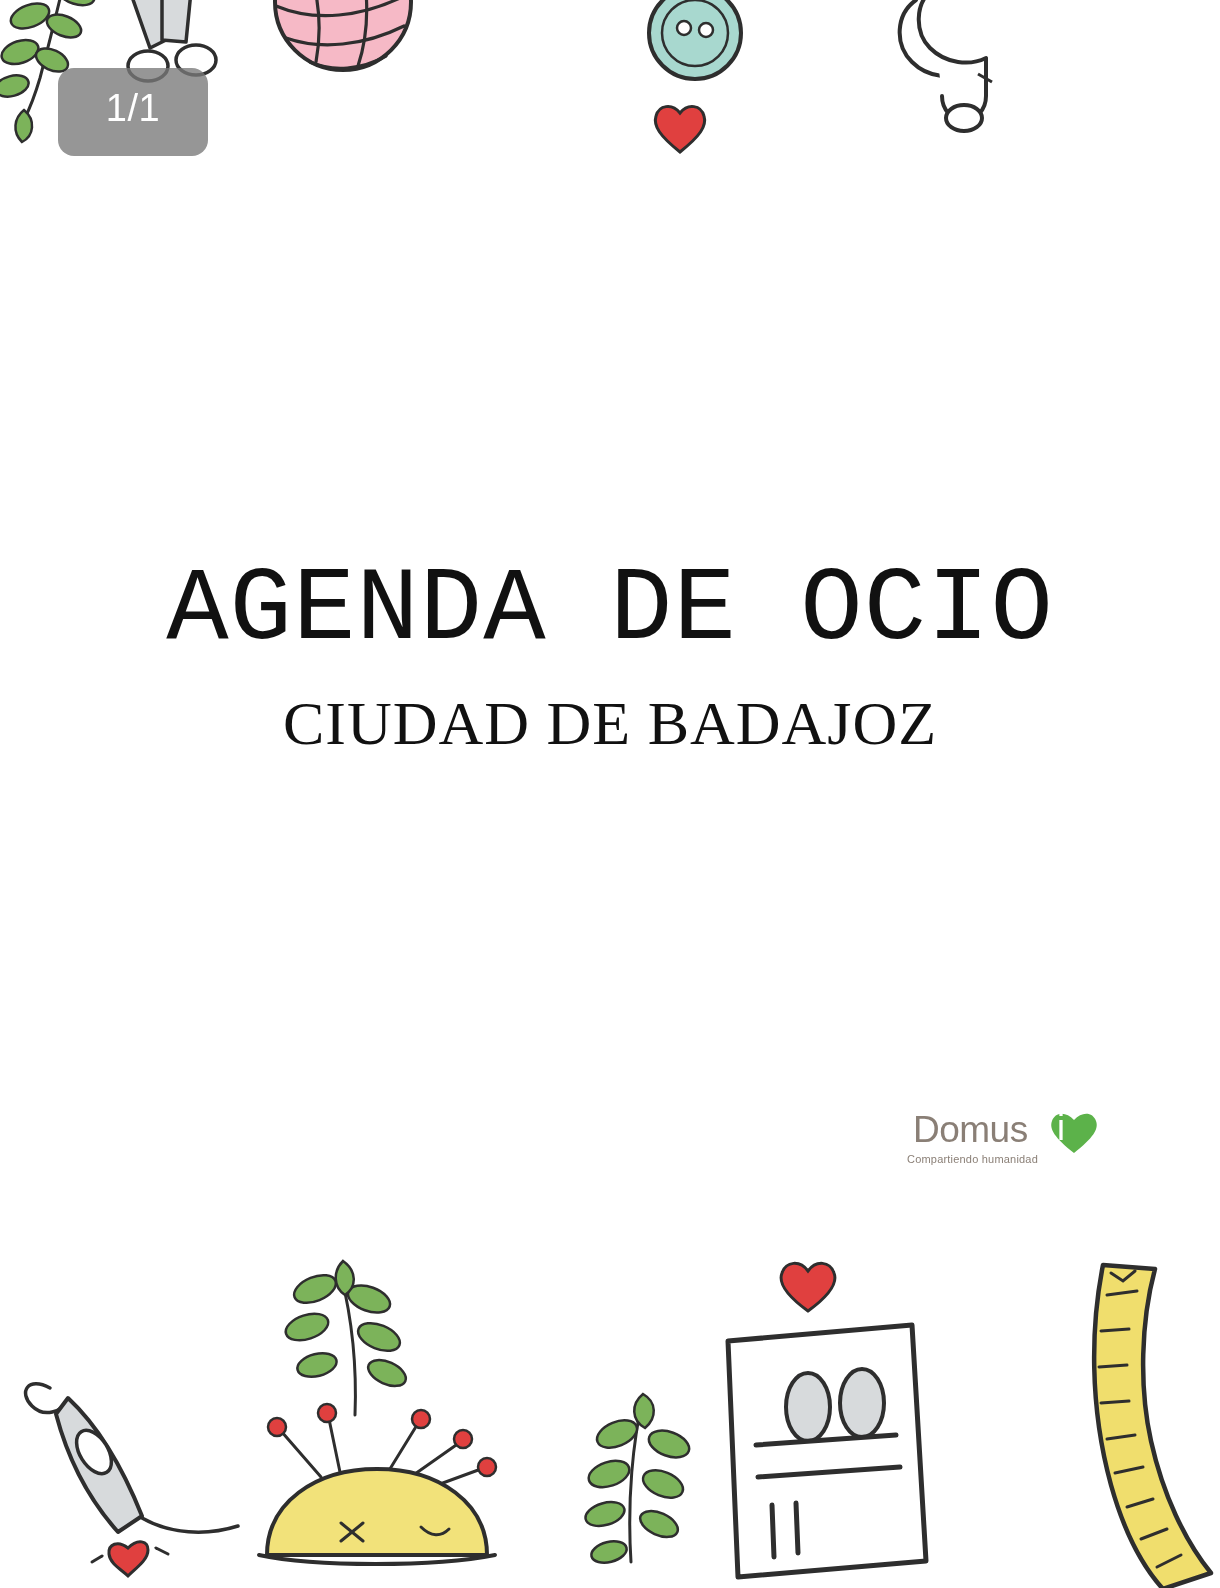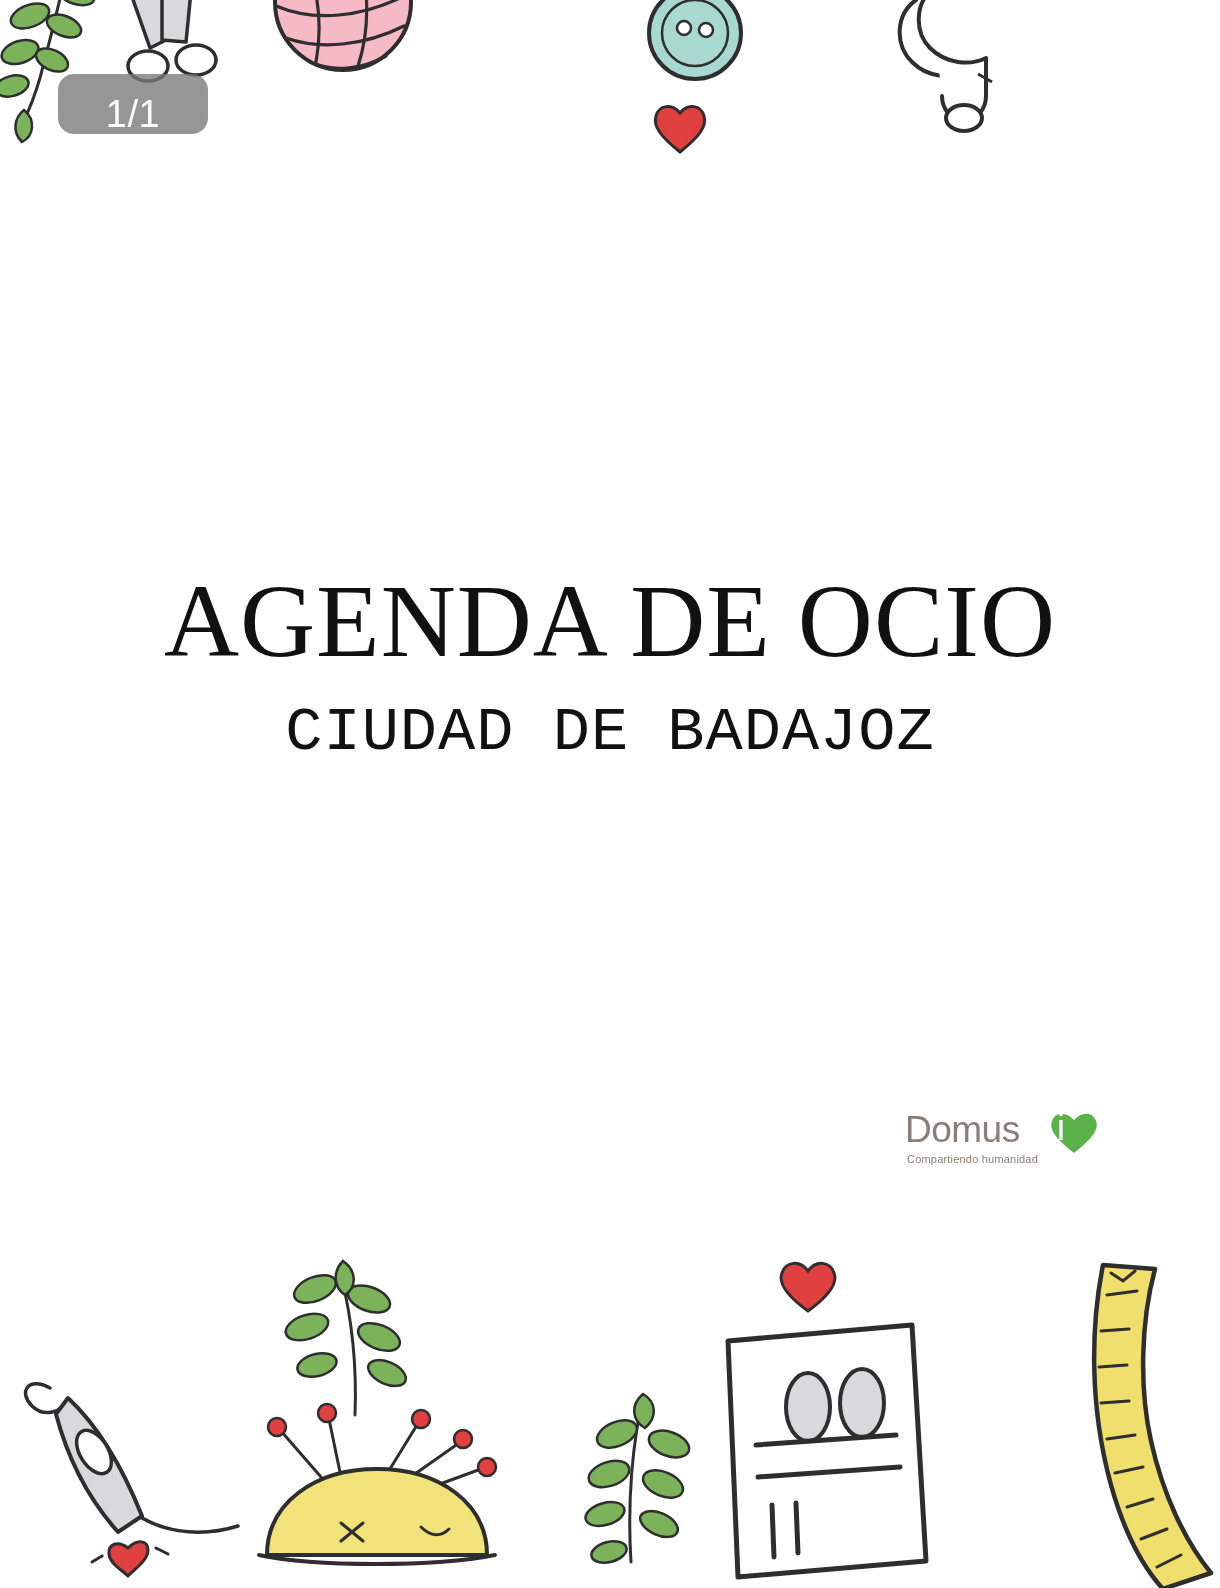--- a/index.html
+++ b/index.html
@@ -13,53 +13,53 @@
     height: 1588px;
     background: #ffffff;
     overflow: hidden;
     font-family: "Liberation Serif", serif;
   }
 
   
   .page-badge {
     position: absolute;
     left: 58px;
-    top: 74px;
+    top: 68px;
     width: 150px;
-    height: 60px;
+    height: 88px;
     background: rgba(120,120,120,0.78);
     border-radius: 16px;
     color: #ffffff;
     font-family: "Liberation Sans", sans-serif;
     font-size: 38px;
     line-height: 80px;
     text-align: center;
     letter-spacing: 0.5px;
     z-index: 40;
   }
 
   
   .title-block {
     position: absolute;
     left: 0;
     top: 548px;
     width: 1220px;
     text-align: center;
   }
   .title-main {
-    font-family: Liberation Serif, serif;
+    font-family: Liberation Mono, monospace;
     font-size: 104px;
     line-height: 1.05;
     letter-spacing: 1px;
     color: #111111;
-    margin: 18px;
+    margin: 8px;
     font-weight: 400;
   }
   .title-sub {
-    font-family: Liberation Mono, monospace;
+    font-family: Liberation Serif, serif;
     font-size: 62px;
     line-height: 1.1;
     letter-spacing: 1px;
     color: #111111;
     margin: 24px 0 0 0;
     font-weight: 400;
   }
 
   
   .logo {
@@ -68,21 +68,21 @@
     top: 1105px;
     width: 215px;
     height: 80px;
   }
   .logo-word {
     font-family: "Liberation Sans", sans-serif;
     font-size: 37px;
     color: #8a7f76;
     letter-spacing: -0.5px;
     position: absolute;
-    left: 0;
+    left: 8px;
     top: 4px;
   }
   .logo-heart {
     position: absolute;
     left: 143px;
     top: 4px;
     width: 52px;
     height: 46px;
   }
   .logo-vi {

